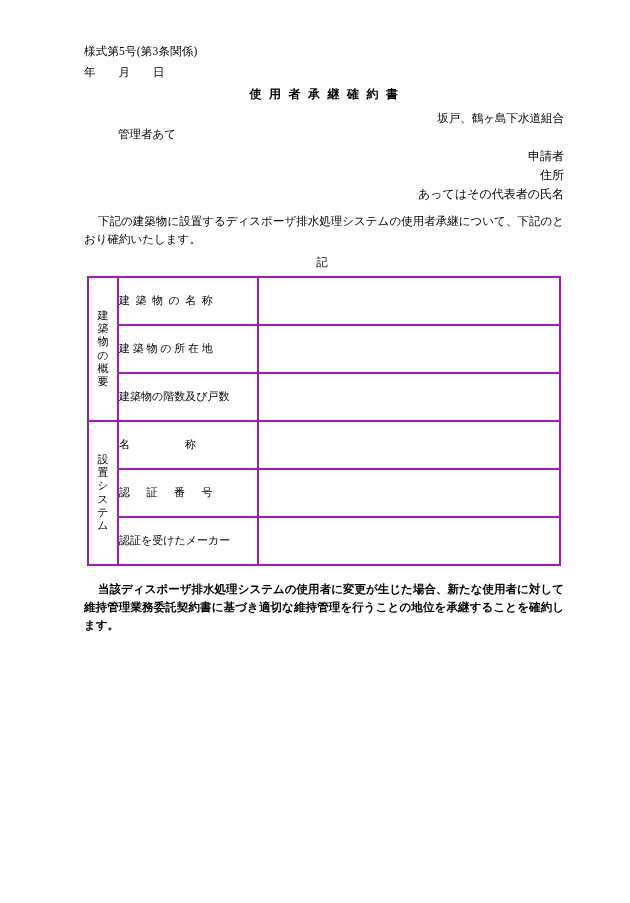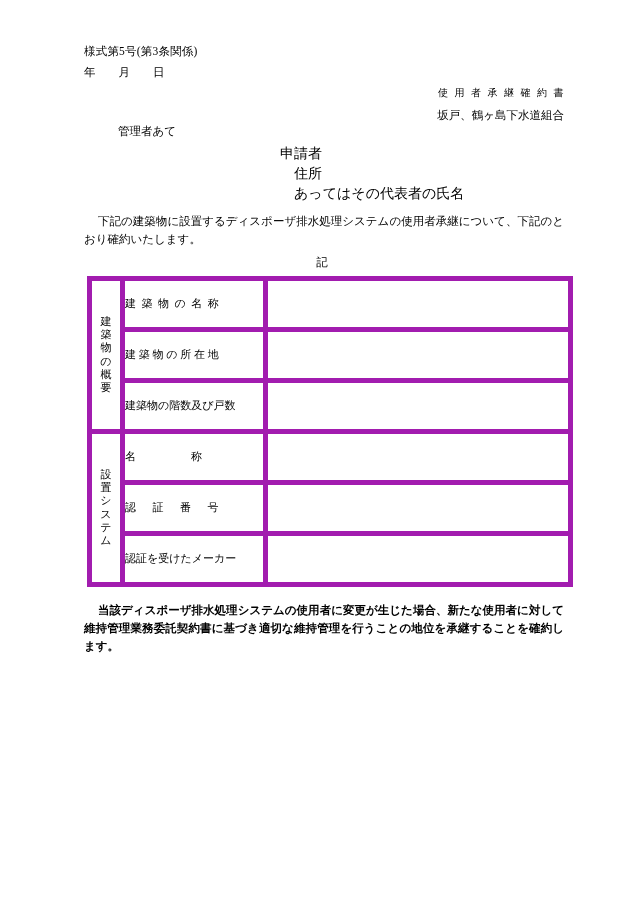--- a/index.html
+++ b/index.html
@@ -30,39 +30,41 @@
     margin: 0 0 6px 0;
   }
   .date-line {
     font-size: 11.5px;
     text-align: left;
     padding-right: 28px;
     margin: 4px 0 6px 0;
     white-space: pre;
   }
   .doc-title {
-    font-size: 10px;
-    text-align: right;
+    font-size: 12px;
+    text-align: center;
     margin: 0 0 8px 0;
     white-space: pre;
     letter-spacing: 0.5px;
+    font-weight: bold;
   }
   .addressee {
     font-size: 11.5px;
     margin: 0 0 1px 14px;
     text-align: right;
   }
   .addressee2 {
     font-size: 11.5px;
     margin: 0 0 6px 34px;
   }
   .applicant-block {
-    font-size: 14px;
+    font-size: 12px;
     margin: 0 0 0 0;
     padding-left: 196px;
+    text-align: right;
   }
   .applicant-block div {
     margin-bottom: 2px;
     white-space: pre;
   }
   .applicant-indent1 { padding-left: 0; }
   .applicant-indent2 { padding-left: 14px; }
   .applicant-indent3 { padding-left: 14px; }
   .intro {
     font-size: 11.5px;
@@ -77,21 +79,21 @@
     margin: 6px 0 6px 0;
     padding-right: 4px;
   }
   table.form-table {
     border-collapse: collapse;
     width: 466px;
     margin: 0 0 0 3px;
     table-layout: fixed;
   }
   table.form-table td {
-    border: 5px solid #a21caf;
+    border: 2px solid #a21caf;
     font-size: 11px;
     vertical-align: middle;
     padding: 0;
   }
   td.side-label {
     width: 28px;
     text-align: center;
     line-height: 1.18;
     font-size: 10.5px;
     padding: 2px 0;

